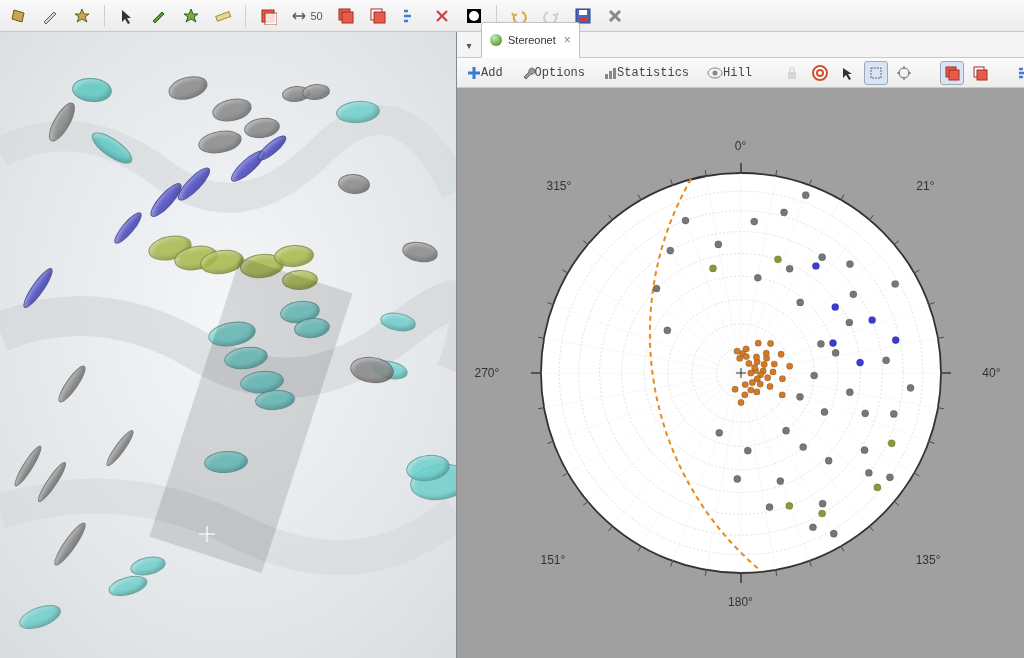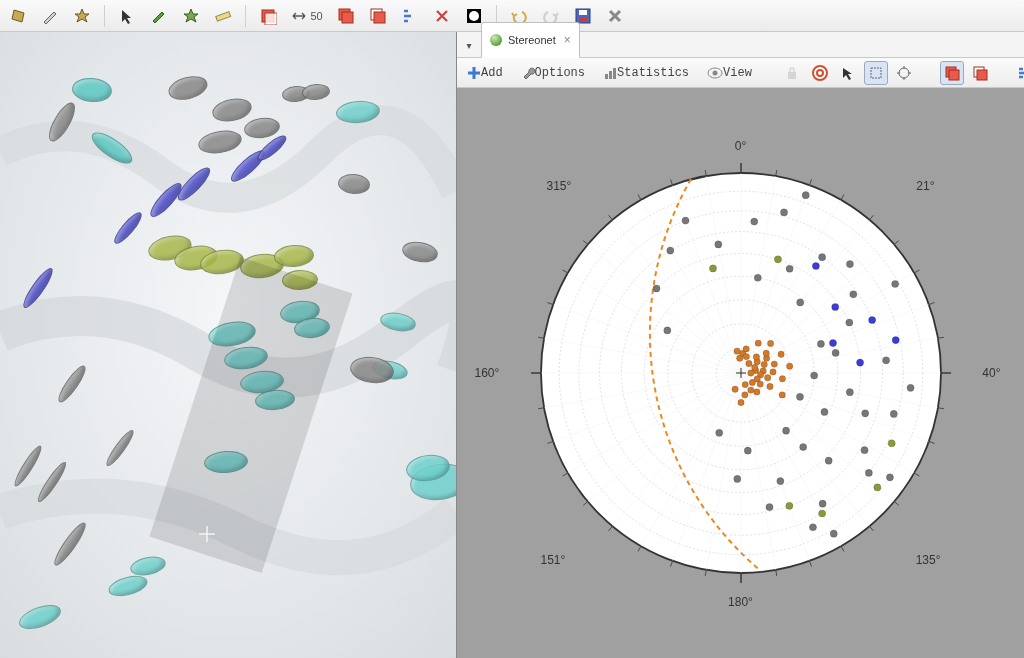--- a/index.html
+++ b/index.html
@@ -233,21 +233,21 @@
             <rect x="6" y="5" width="3" height="8" fill="#888"></rect>
             <rect x="10" y="2" width="3" height="11" fill="#888"></rect>
           </svg>
         <span>Statistics</span>
       </div>
       <div class="pt-item">
         <svg width="16" height="12">
             <ellipse cx="8" cy="6" rx="7" ry="5" fill="none" stroke="#888"></ellipse>
             <circle cx="8" cy="6" r="2.5" fill="#888"></circle>
           </svg>
-        <span>View</span>
+        <span>Hill</span>
       </div>
       <div class="pt-sep"></div>
       <div class="pt-group">
         <div class="tb-btn" style="opacity:.4">
             <svg width="14" height="14">
               <rect x="3" y="6" width="8" height="7" fill="#aaa"></rect>
               <path d="M5 6 V4 a2 2 0 0 1 4 0 V6" fill="none" stroke="#aaa" stroke-width="1.5"></path>
             </svg>
           </div>
         <div class="tb-btn">
@@ -468,21 +468,21 @@
             <circle cx="311.11595753452775" cy="370.4969597544016" r="3.6" fill="#8a9a3b" stroke="rgba(0,0,0,.3)" stroke-width="0.5"></circle>
             <circle cx="278.36895252959505" cy="362.8926048777349" r="3.6" fill="#8a9a3b" stroke="rgba(0,0,0,.3)" stroke-width="0.5"></circle>
             <circle cx="366.3549046146135" cy="344.4153501713353" r="3.6" fill="#8a9a3b" stroke="rgba(0,0,0,.3)" stroke-width="0.5"></circle>
             <circle cx="380.6743720839613" cy="300.2606135904469" r="3.6" fill="#8a9a3b" stroke="rgba(0,0,0,.3)" stroke-width="0.5"></circle>
             <circle cx="266.93819052107835" cy="116.31593914023415" r="3.6" fill="#8a9a3b" stroke="rgba(0,0,0,.3)" stroke-width="0.5"></circle>
             <circle cx="201.98562842939063" cy="125.44894195637265" r="3.6" fill="#8a9a3b" stroke="rgba(0,0,0,.3)" stroke-width="0.5"></circle>
           </svg>
         <span class="deglabel" style="left:50%;top:-4px;transform:translateX(-50%);">0°</span>
         <span class="deglabel" style="right:-30px;top:50%;transform:translateY(-50%);">40°</span>
         <span class="deglabel" style="left:50%;bottom:-6px;transform:translateX(-50%);text-align:right;">180°</span>
-        <span class="deglabel" style="left:-36px;top:50%;transform:translateY(-50%);">160°</span>
+        <span class="deglabel" style="left:-36px;top:50%;transform:translateY(-50%);">270°</span>
         <span class="deglabel" style="right:36px;top:36px;">21°</span>
         <span class="deglabel" style="right:30px;bottom:36px;">135°</span>
         <span class="deglabel" style="left:30px;bottom:36px;">151°</span>
         <span class="deglabel" style="left:36px;top:36px;">315°</span>
       </div>
     </div>
   </div>
 
 </div>
 

